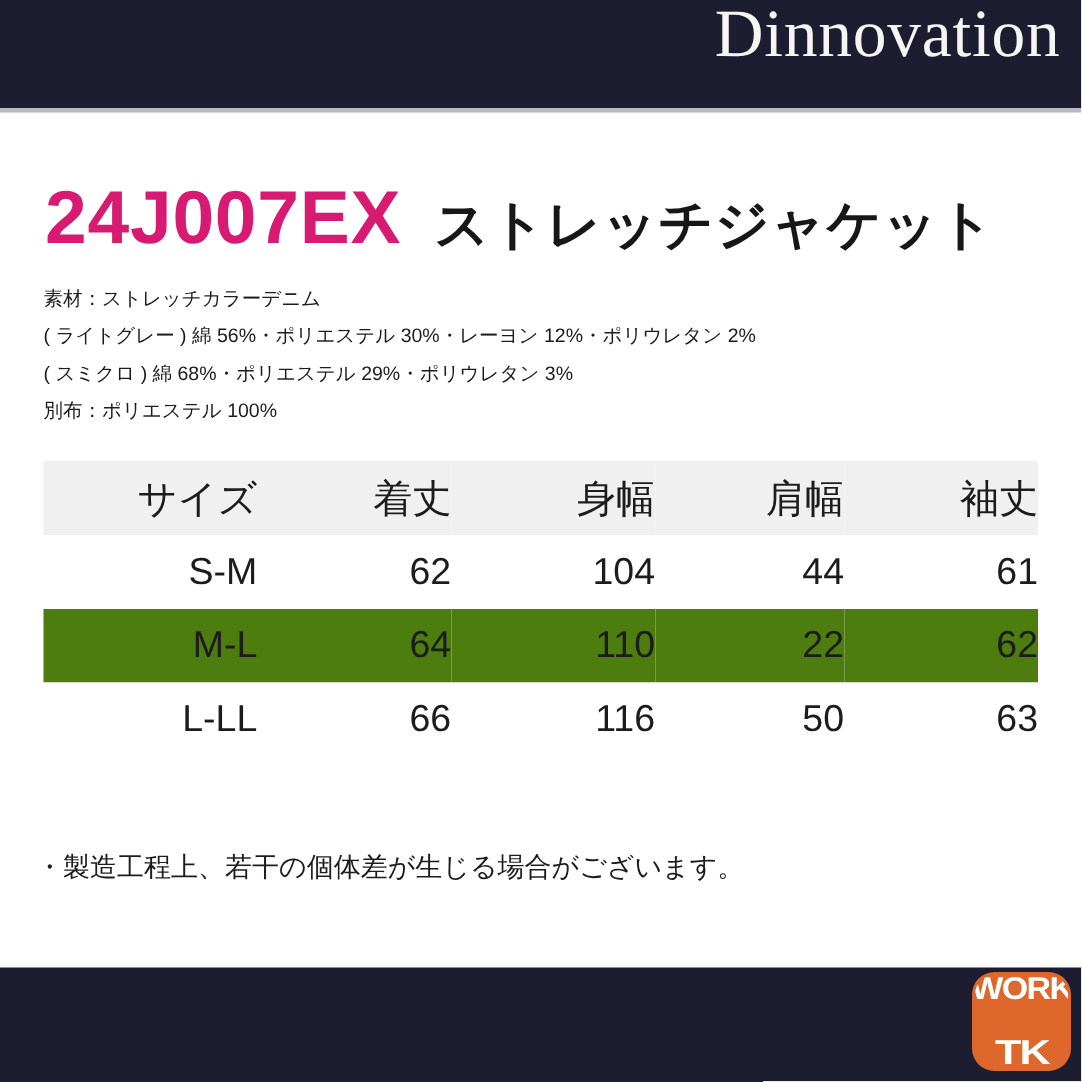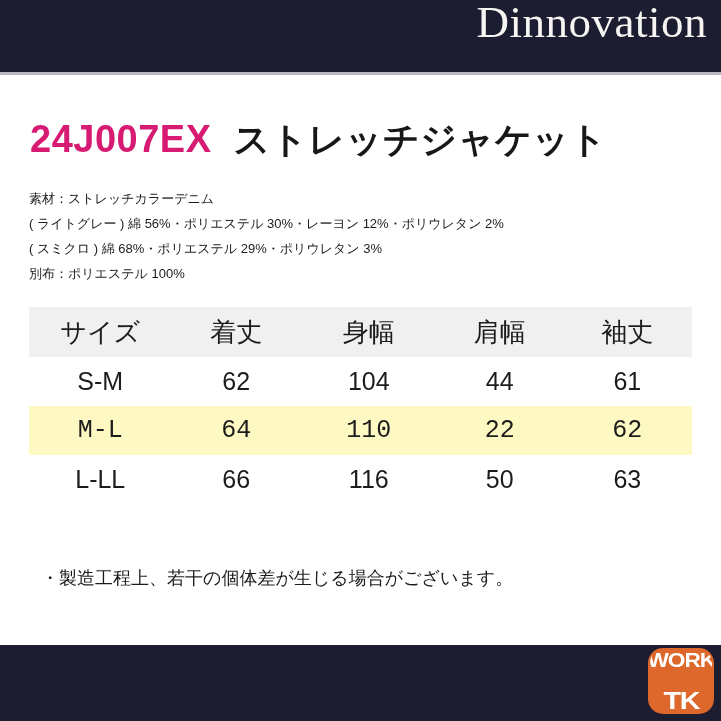--- a/index.html
+++ b/index.html
@@ -55,21 +55,21 @@
   .title-row {
     position: absolute;
     left: 30px;
     top: 120px;
     display: flex;
     align-items: baseline;
     white-space: nowrap;
   }
   .product-code {
     color: #d81b72;
-    font-size: 38px;
+    font-size: 50px;
     font-weight: bold;
     letter-spacing: 0.5px;
     line-height: 1;
     text-align: center;
   }
   .product-name {
     color: #171717;
     font-size: 36px;
     font-weight: bold;
     letter-spacing: 0.5px;
@@ -95,21 +95,21 @@
   .size-table {
     position: absolute;
     left: 29px;
     top: 307px;
     width: 663px;
     border-collapse: collapse;
     table-layout: fixed;
   }
   .size-table th,
   .size-table td {
-    text-align: center;
+    text-align: right;
     font-weight: normal;
     padding: 0;
     border: 0;
   }
   .size-table thead th {
     background: #f0f0f0;
     color: #1c1c1c;
     font-size: 26px;
     height: 50px;
     line-height: 50px;
@@ -117,33 +117,32 @@
   .size-table tbody td {
     color: #1c1c1c;
     font-size: 25px;
     height: 49px;
     line-height: 49px;
   }
   .size-table tbody tr.row-odd td {
     background: #ffffff;
   }
   .size-table tbody tr.row-even td {
-    background: #fef9c3;
-    font-family: Liberation Mono, monospace;
+    background: #4d7c0f;
   }
   .col-size  { width: 21.5%; }
   .col-m1    { width: 19.5%; }
   .col-m2    { width: 20.5%; }
   .col-m3    { width: 19.0%; }
   .col-m4    { width: 19.5%; }
 
   
   .footnote {
     position: absolute;
-    left: 41px;
+    left: 24px;
     top: 565px;
     color: #1c1c1c;
     font-size: 18px;
     line-height: 26px;
     white-space: nowrap;
   }
 
   
   .bottom-band {
     position: absolute;

